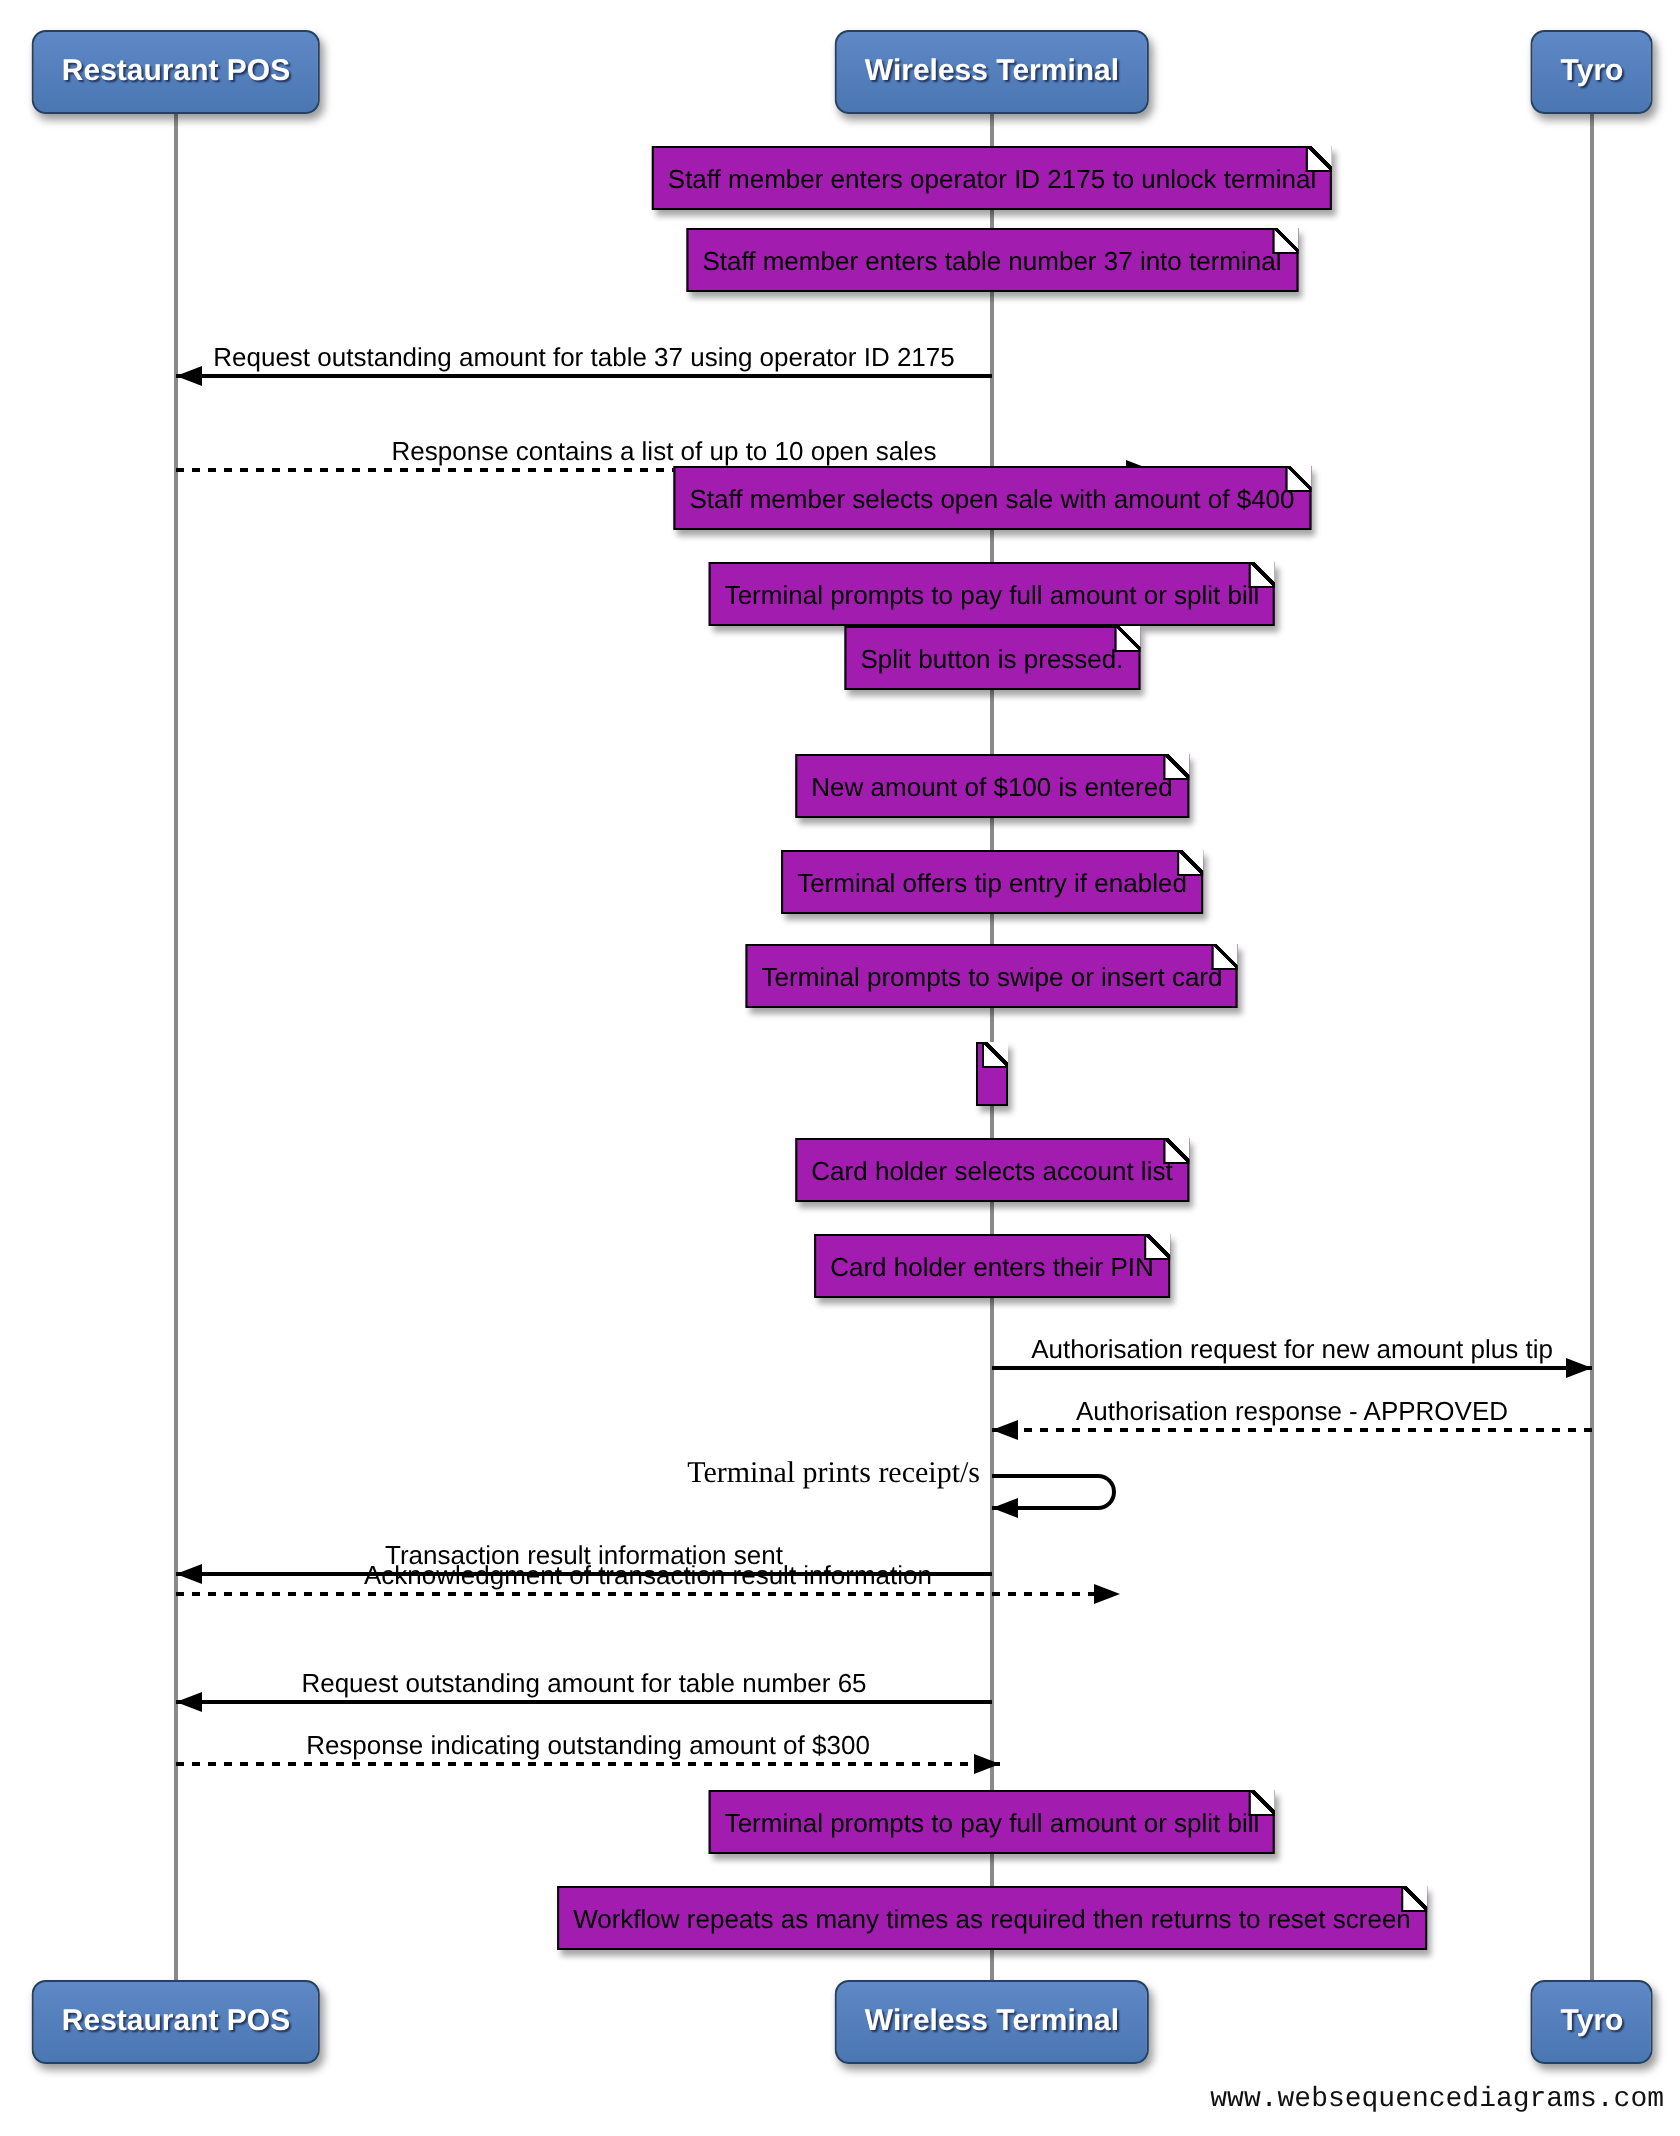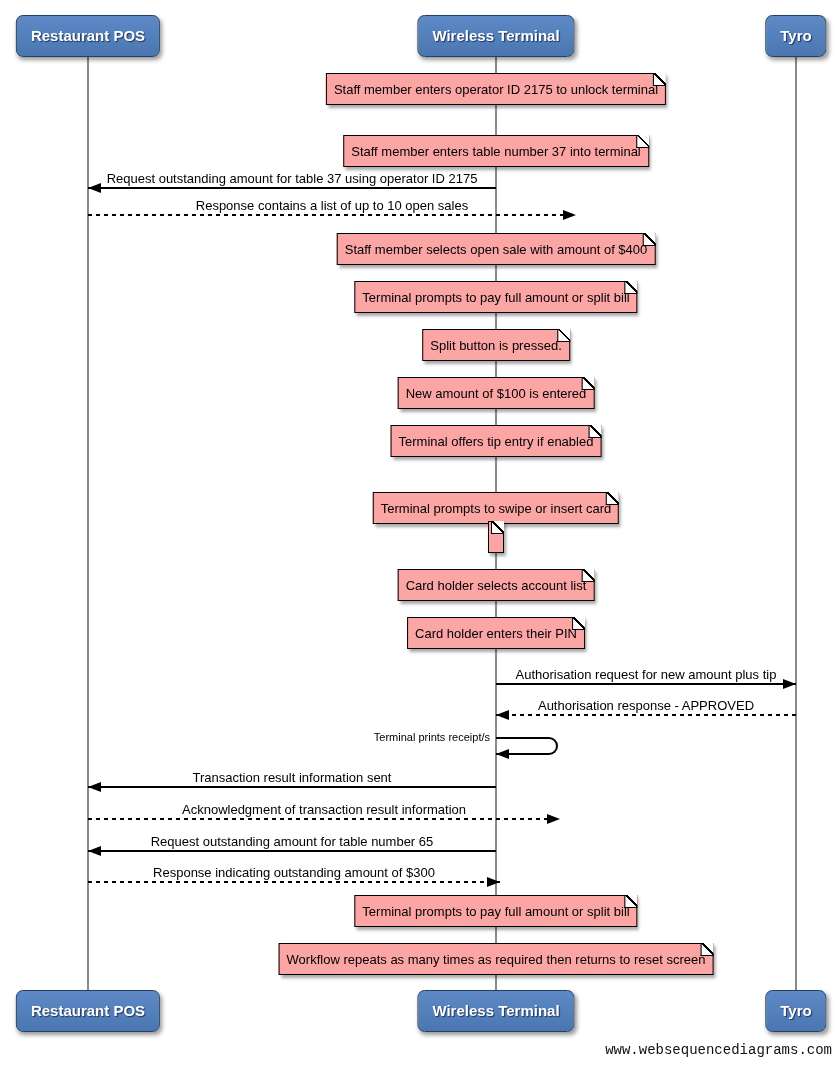--- a/index.html
+++ b/index.html
@@ -16,21 +16,21 @@
     background:linear-gradient(#5e89c6,#4a76b2);
     border:1px solid #26405f;border-radius:7px;
     color:#fff;font-weight:bold;font-size:15px;text-align:right;
     text-shadow:1px 1px 1px rgba(0,0,30,.6);
     box-shadow:2px 3px 4px rgba(0,0,0,.4);
   }
   
   .note{
     position:absolute;left:496px;transform:translateX(-50%);box-sizing:border-box;
     height:32px;padding:8px 7px;white-space:nowrap;
-    background:#fca5a5;border:1px solid #000;
+    background:#a21caf;border:1px solid #000;
     font-size:13px;line-height:15px;
     box-shadow:2px 3px 3px rgba(0,0,0,.35);
   }
   .fold{
     position:absolute;top:-1px;right:-1px;width:12px;height:12px;display:block;
     background:linear-gradient(225deg,#fff 0 43%,#000 43% 55%,#fff 55% 100%);
     border-left:1px solid #000;border-bottom:1px solid #000;
   }
   
   .signal{position:absolute;height:30px;}
@@ -40,21 +40,21 @@
   }
   .sig-line{width:100%;}
   .sig-line.solid{height:0;border-top:2px solid #000;}
   .sig-line.dashed{height:2px;background:repeating-linear-gradient(to right,#000 0 4px,transparent 4px 8px);}
   .arrowhead{position:absolute;width:0;height:0;top:12px;
     border-top:5px solid transparent;border-bottom:5px solid transparent;}
   .arrowhead.left{left:0;border-right:13px solid #000;}
   .arrowhead.right{right:0;border-left:13px solid #000;}
   
   .self-signal{position:absolute;left:496px;top:730px;}
-  .loop-label{position:absolute;right:6px;top:0;white-space:nowrap;font-size:11px;line-height:15px;text-align:center;}
+  .loop-label{position:absolute;right:6px;top:0;white-space:nowrap;font-size:15px;line-height:15px;text-align:center;font-family:Liberation Serif, serif;}
   .loop-shape{
     position:absolute;left:0;top:7px;width:62px;height:18px;
     border:2px solid #000;border-left:none;border-radius:0 10px 10px 0;box-sizing:border-box;
   }
   .loop-arrowhead{position:absolute;left:0;top:19px;width:0;height:0;
     border-top:5px solid transparent;border-bottom:5px solid transparent;border-right:13px solid #000;}
   
   .footer{position:absolute;top:1042px;right:8px;font-size:14px;color:#111;font-family:Liberation Mono, monospace;}
 </style>
 </head>
@@ -65,57 +65,57 @@
 <div class="lifeline" style="left:795px"></div>
 
 <div class="actor" style="left:88px;top:15px">Restaurant POS</div>
 <div class="actor" style="left:496px;top:15px">Wireless Terminal</div>
 <div class="actor" style="left:796px;top:15px">Tyro</div>
 
 <div class="note" style="top:73px">
   <span>Staff member enters operator ID 2175 to unlock terminal</span><i class="fold"></i>
 </div>
 
-<div class="note" style="top:135px">
+<div class="note" style="top:114px">
   <span>Staff member enters table number 37 into terminal</span><i class="fold"></i>
 </div>
 
 <div class="signal" style="left:88px;top:171px;width:408px">
   <div class="sig-label">Request outstanding amount for table 37 using operator ID 2175</div>
   <div class="sig-line solid"></div>
   <div class="arrowhead left"></div>
 </div>
 
-<div class="signal" style="left:88px;top:198px;width:488px">
+<div class="signal" style="left:88px;top:218px;width:488px">
   <div class="sig-label">Response contains a list of up to 10 open sales</div>
   <div class="sig-line dashed"></div>
   <div class="arrowhead right"></div>
 </div>
 
 <div class="note" style="top:233px">
   <span>Staff member selects open sale with amount of $400</span><i class="fold"></i>
 </div>
 
 <div class="note" style="top:281px">
   <span>Terminal prompts to pay full amount or split bill</span><i class="fold"></i>
 </div>
 
-<div class="note" style="top:329px">
+<div class="note" style="top:313px">
   <span>Split button is pressed.</span><i class="fold"></i>
 </div>
 
 <div class="note" style="top:377px">
   <span>New amount of $100 is entered</span><i class="fold"></i>
 </div>
 
 <div class="note" style="top:425px">
   <span>Terminal offers tip entry if enabled</span><i class="fold"></i>
 </div>
 
-<div class="note" style="top:492px">
+<div class="note" style="top:472px">
   <span>Terminal prompts to swipe or insert card</span><i class="fold"></i>
 </div>
 
 <div class="note" style="top:521px">
   <i class="fold"></i>
 </div>
 
 <div class="note" style="top:569px">
   <span>Card holder selects account list</span><i class="fold"></i>
 </div>
@@ -141,21 +141,21 @@
   <div class="loop-shape"></div>
   <div class="loop-arrowhead"></div>
 </div>
 
 <div class="signal" style="left:88px;top:770px;width:408px">
   <div class="sig-label">Transaction result information sent</div>
   <div class="sig-line solid"></div>
   <div class="arrowhead left"></div>
 </div>
 
-<div class="signal" style="left:88px;top:802px;width:472px">
+<div class="signal" style="left:88px;top:780px;width:472px">
   <div class="sig-label">Acknowledgment of transaction result information</div>
   <div class="sig-line dashed"></div>
   <div class="arrowhead right"></div>
 </div>
 
 <div class="signal" style="left:88px;top:834px;width:408px">
   <div class="sig-label">Request outstanding amount for table number 65</div>
   <div class="sig-line solid"></div>
   <div class="arrowhead left"></div>
 </div>

